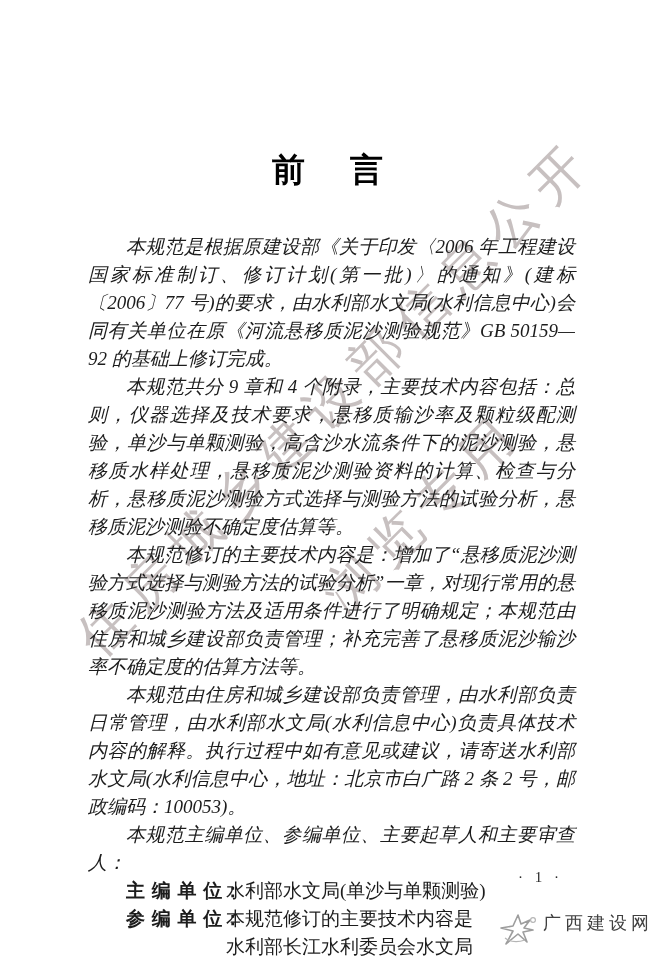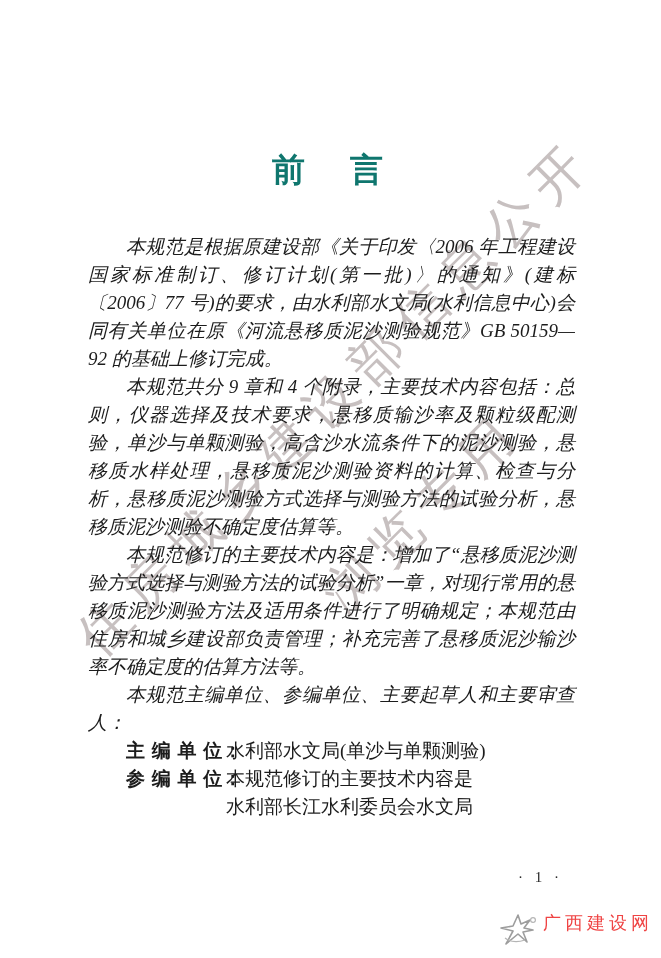--- a/index.html
+++ b/index.html
@@ -28,21 +28,21 @@
   .wm2{left:308px;top:578px;}
   
   .title{
     position:relative;z-index:2;
     margin:0;
     padding-top:148px;
     text-align:center;
     font-size:33px;
     font-weight:700;
     letter-spacing:6px;
-    color:#0f766e;
+    color:#000000;
   }
   
   .body{
     position:relative;z-index:2;
     margin:40px 86px 0 88px;
     font-size:19px;
     line-height:28px;
     text-align:justify;
   }
   .body p{
@@ -73,21 +73,21 @@
     position:absolute;z-index:2;
     right:8px;bottom:8px;
     display:flex;align-items:flex-start;
     color:#a3a3a3;
   }
   .logo-star{flex:none;margin-top:2px;}
   .logo-col{margin-left:6px;}
   .logo-text{
     font-size:18px;
     letter-spacing:4px;
-    color:#ef4444;
+    color:#404040;
     line-height:22px;
   }
   .logo-tagline{
     margin-top:2px;
     height:4px;width:116px;
     background:repeating-linear-gradient(90deg,#cfcfcf 0 3px,#ffffff 3px 5px);
     border-radius:1px;
   }
   .logo-star-caption{
     margin-top:1px;
@@ -102,20 +102,21 @@
 
   <div class="wm wm1">住房城乡建设部信息公开</div>
   <div class="wm wm2">浏览专用</div>
 
   <h1 class="title">前　言</h1>
 
   <div class="body">
     <p>本规范是根据原建设部《关于印发〈2006 年工程建设国家标准制订、修订计划(第一批)〉的通知》(建标〔2006〕77 号)的要求，由水利部水文局(水利信息中心)会同有关单位在原《河流悬移质泥沙测验规范》GB 50159—92 的基础上修订完成。</p>
     <p>本规范共分 9 章和 4 个附录，主要技术内容包括：总则，仪器选择及技术要求，悬移质输沙率及颗粒级配测验，单沙与单颗测验，高含沙水流条件下的泥沙测验，悬移质水样处理，悬移质泥沙测验资料的计算、检查与分析，悬移质泥沙测验方式选择与测验方法的试验分析，悬移质泥沙测验不确定度估算等。</p>
     <p>本规范修订的主要技术内容是：增加了“悬移质泥沙测验方式选择与测验方法的试验分析”一章，对现行常用的悬移质泥沙测验方法及适用条件进行了明确规定；本规范由住房和城乡建设部负责管理；补充完善了悬移质泥沙输沙率不确定度的估算方法等。</p>
+    <p>本规范由住房和城乡建设部负责管理，由水利部负责日常管理，由水利部水文局(水利信息中心)负责具体技术内容的解释。执行过程中如有意见或建议，请寄送水利部水文局(水利信息中心，地址：北京市白广路 2 条 2 号，邮政编码：100053)。</p>
     <p>本规范主编单位、参编单位、主要起草人和主要审查人：</p>
 
     <div class="editors">
       <div class="editor-row">
         <span class="editor-label">主 编 单 位：</span>
         <span class="editor-value">水利部水文局(单沙与单颗测验)</span>
       </div>
       <div class="editor-row">
         <span class="editor-label">参 编 单 位：</span>
         <span class="editor-value">本规范修订的主要技术内容是</span>

